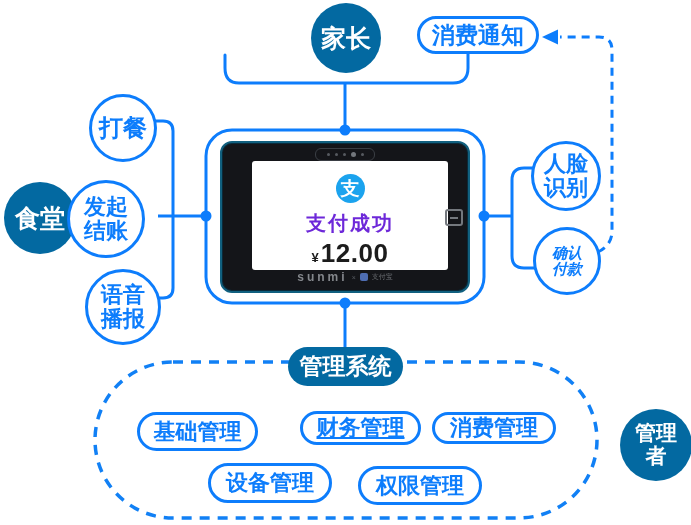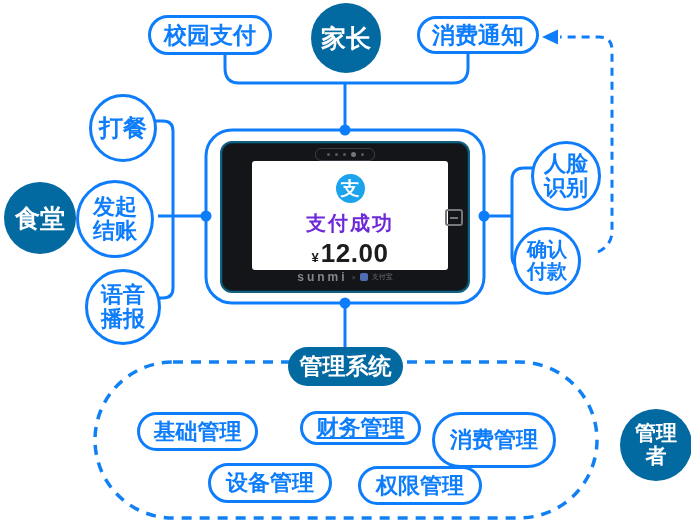--- a/index.html
+++ b/index.html
@@ -100,57 +100,56 @@
         <i></i>
       </div>
     <div class="brand-row">
       <span class="brand">sunmi</span>
       <span class="cross">×</span>
       <span class="cobrand-logo"></span>
       <span class="cobrand">支付宝</span>
     </div>
   </div>
 
-  <div class="node pill outline" style="left:148px;top:15px;width:124px;height:40px;font-size:23px;">校园支付</div>
   <div class="node circle solid" style="left:311px;top:3px;width:70px;height:70px;font-size:25px;">家长</div>
   <div class="node pill outline" style="left:417px;top:16px;width:122px;height:38px;font-size:23px;">消费通知</div>
 
   <div class="node circle outline" style="left:89px;top:94px;width:68px;height:68px;font-size:24px;">打餐</div>
   <div class="node circle solid" style="left:4px;top:182px;width:72px;height:72px;font-size:25px;">食堂</div>
-  <div class="node circle outline two-line" style="left:76px;top:180px;width:78px;height:78px;font-size:22px;">
+  <div class="node circle outline two-line" style="left:67px;top:180px;width:78px;height:78px;font-size:22px;">
     <div>
       <span>发起</span>
       <span>结账</span>
     </div>
   </div>
   <div class="node circle outline two-line" style="left:85px;top:269px;width:76px;height:76px;font-size:22px;">
     <div>
       <span>语音</span>
       <span>播报</span>
     </div>
   </div>
 
   <div class="node circle outline two-line" style="left:531px;top:141px;width:70px;height:70px;font-size:22px;">
     <div>
       <span>人脸</span>
       <span>识别</span>
     </div>
   </div>
-  <div class="node circle outline two-line" style="left:513px;top:227px;width:68px;height:68px;font-size:20px;">
+  <div class="node circle outline two-line" style="left:533px;top:227px;width:68px;height:68px;font-size:15px;font-style:italic;">
     <div>
       <span>确认</span>
       <span>付款</span>
     </div>
   </div>
 
   <div class="node pill solid" style="left:288px;top:347px;width:115px;height:39px;font-size:23px;">管理系统</div>
 
   <div class="node pill outline" style="left:137px;top:412px;width:121px;height:39px;font-size:22px;">基础管理</div>
   <div class="node pill outline" style="left:300px;top:411px;width:121px;height:34px;font-size:22px;text-decoration:underline;">财务管理</div>
-  <div class="node pill outline" style="left:432px;top:412px;width:124px;height:56px;font-size:22px;">消费管理</div>
+  <div class="node pill outline" style="left:432px;top:412px;width:124px;height:32px;font-size:22px;">消费管理</div>
   <div class="node pill outline" style="left:208px;top:463px;width:124px;height:40px;font-size:22px;">设备管理</div>
   <div class="node pill outline" style="left:358px;top:466px;width:124px;height:39px;font-size:22px;">权限管理</div>
 
   <div class="node circle solid two-line" style="left:620px;top:409px;width:72px;height:72px;font-size:21px;">
     <div>
       <span>管理</span>
       <span>者</span>
     </div>
   </div>
 

